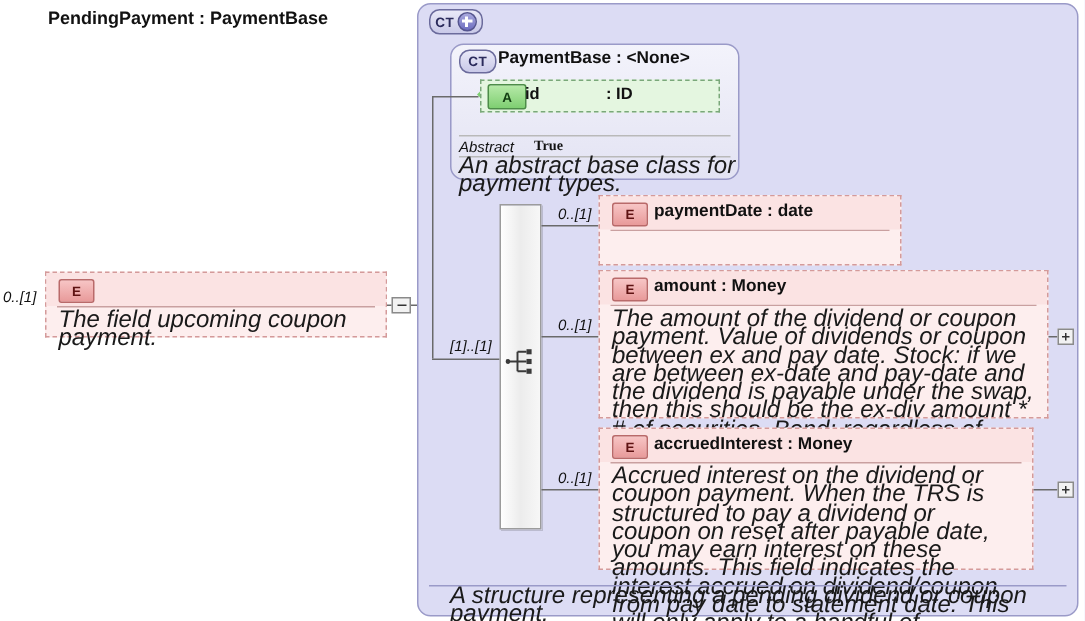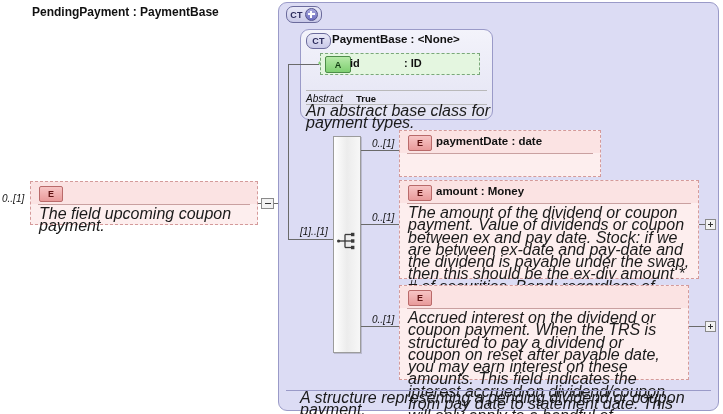--- a/index.html
+++ b/index.html
@@ -79,21 +79,21 @@
     border-radius:2px 2px 2px 2px;
   }
   .a-point{
     position:absolute;left:318px;top:55px;width:0;height:0;
     border-top:8.5px solid transparent;border-bottom:8.5px solid transparent;
     border-right:8px solid #7fcf72;
   }
 
   #base-sep{left:306px;top:90px;width:181px;}
   #base-abstract-label{position:absolute;left:306px;top:93px;font-size:10px;font-style:italic;}
-  #base-abstract-value{position:absolute;left:356px;top:93px;font-size:9.5px;font-weight:bold;}
+  #base-abstract-value{position:absolute;left:356px;top:93px;font-size:9.5px;font-weight:bold;font-family:Liberation Serif, serif;}
   #base-sep2{left:306px;top:104px;width:181px;}
   #base-desc{position:absolute;left:306px;top:105px;width:185px;}
 
   
   #seq-box{
     left:333px;top:136px;width:28px;height:217px;
     background:linear-gradient(to right,#ffffff,#ececec,#f7f7f7);
     border:1px solid #9c9c9c;
     box-shadow:1px 1px 0 rgba(0,0,0,.15);
     box-sizing:border-box;
@@ -254,20 +254,21 @@
 </div>
 <div class="line abs" style="left:699px;top:224px;width:6px;height:1px;"></div>
 <div class="expander" style="left:705px;top:219px;"></div>
 
 <div class="line abs" style="left:361px;top:326px;width:38px;height:1px;"></div>
 <div class="mult" id="mult-ai">0..[1]</div>
 
 <div class="el-box" id="el-accrued">
   <div class="el-head">
     <div class="e-badge">E</div>
+    <div class="el-name">accruedInterest : Money</div>
   </div>
   <div class="el-sep"></div>
   <div class="el-desc desc">Accrued interest on the dividend or coupon payment. When the TRS is structured to pay a dividend or coupon on reset after payable date, you may earn interest on these amounts. This field indicates the interest accrued on dividend/coupon from pay date to statement date. This will only apply to a handful of agreements where dividendss are held to the next reset AND you receive/pay interest on unpaid amounts.</div>
 </div>
 <div class="line abs" style="left:689px;top:326px;width:16px;height:1px;"></div>
 <div class="expander" style="left:705px;top:321px;"></div>
 
 <div class="abs" id="panel-sep"></div>
 <div class="desc abs" id="panel-desc">A structure representing a pending dividend or coupon payment.</div>
 

